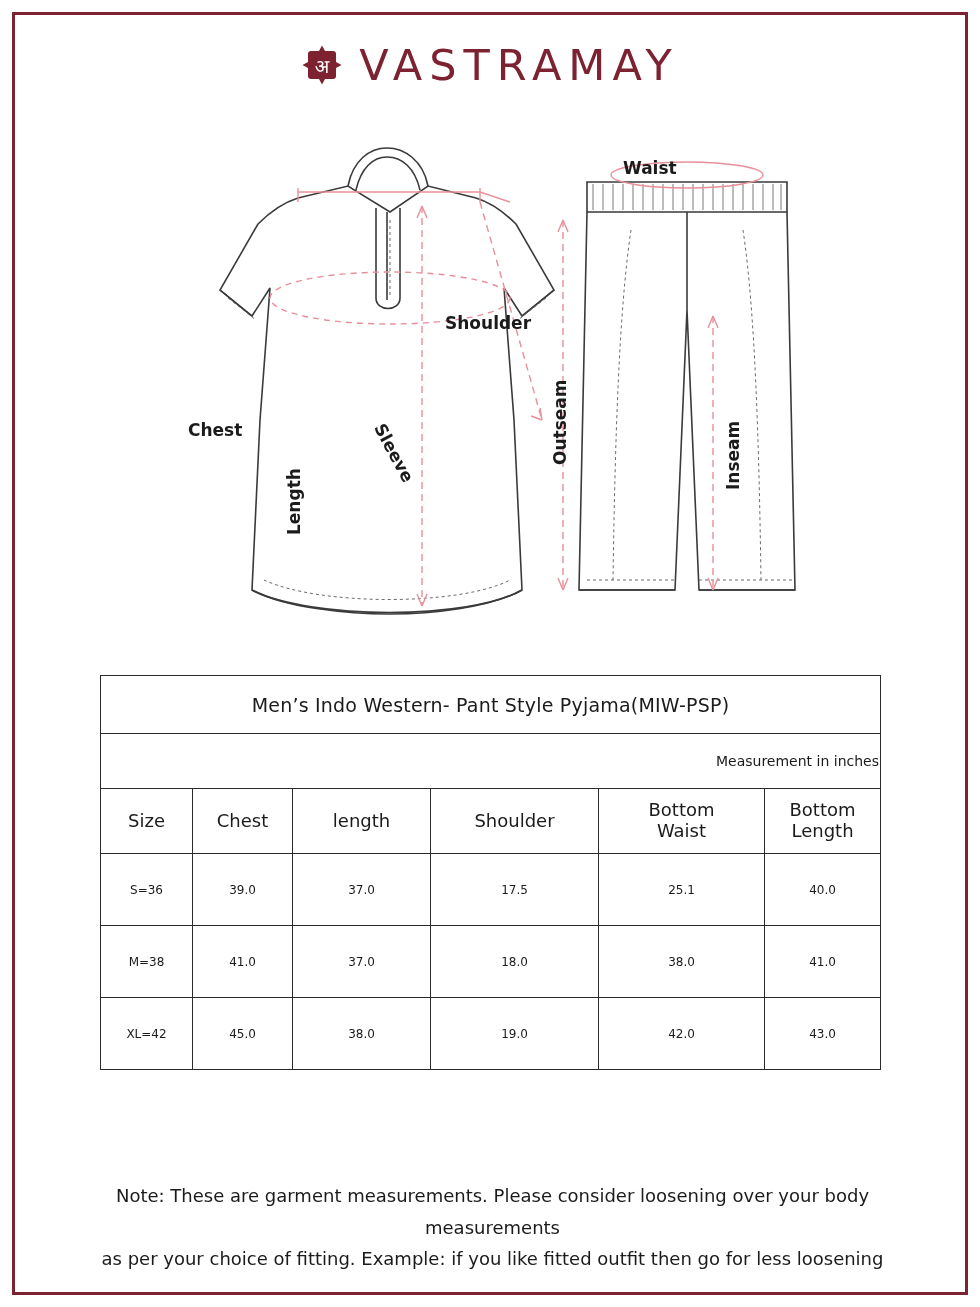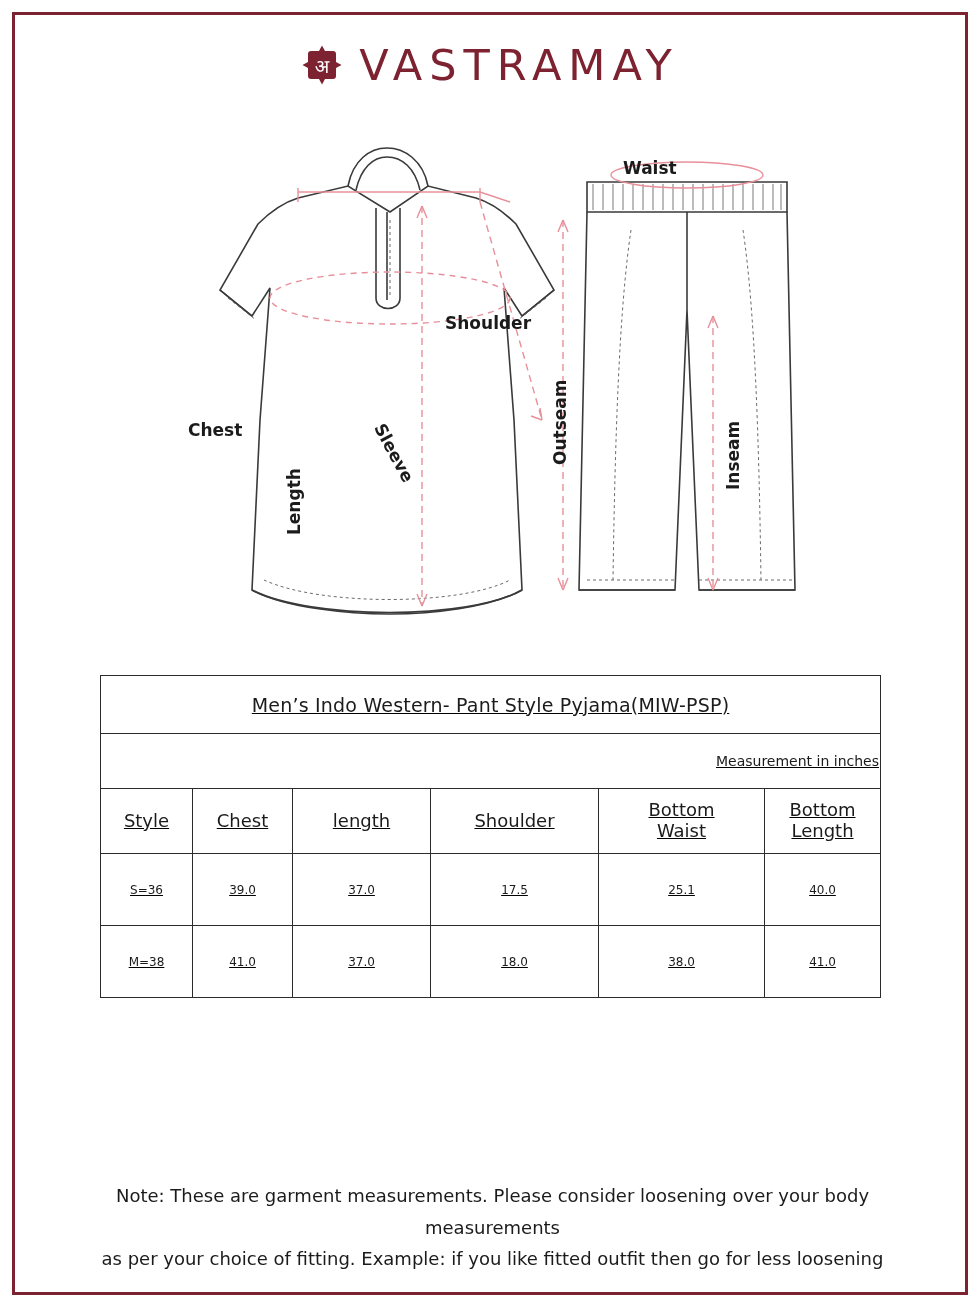--- a/index.html
+++ b/index.html
@@ -74,21 +74,20 @@
   }
 
   
   .size-table {
     position: absolute;
     left: 100px;
     top: 675px;
     width: 780px;
     border-collapse: collapse;
     table-layout: fixed;
-    text-decoration: underline;
   }
   .size-table td, .size-table th {
     border: 1px solid #2b2b2b;
     text-align: center;
     font-family: "DejaVu Sans", sans-serif;
     font-weight: 400;
     color: #1b1b1b;
   }
   .tbl-title td {
     font-size: 19px;
@@ -279,21 +278,21 @@
         <col class="col-blength">
     </colgroup>
     <tbody>
       <tr class="tbl-title">
         <td colspan="6">Men’s Indo Western- Pant Style Pyjama(MIW-PSP)</td>
       </tr>
       <tr class="tbl-sub">
         <td colspan="6">Measurement in inches</td>
       </tr>
       <tr class="tbl-head">
-        <td>Style</td>
+        <td>Size</td>
         <td>Chest</td>
         <td>length</td>
         <td>Shoulder</td>
         <td>
           <span>Bottom</span><br>
           <span>Waist</span>
         </td>
         <td>
           <span>Bottom</span><br>
           <span>Length</span>
@@ -309,20 +308,28 @@
         <td>40.0</td>
       </tr>
       <tr class="tbl-row">
         <td>M=38</td>
         <td>41.0</td>
         <td>37.0</td>
         <td>18.0</td>
         <td>38.0</td>
         <td>41.0</td>
       </tr>
+      <tr class="tbl-row">
+        <td>XL=42</td>
+        <td>45.0</td>
+        <td>38.0</td>
+        <td>19.0</td>
+        <td>42.0</td>
+        <td>43.0</td>
+      </tr>
     </tbody>
   </table>
 
   <div class="note">
     <span class="note-line">Note: These are garment measurements. Please consider loosening over your body measurements</span>
     <span class="note-line">as per your choice of fitting. Example: if you like fitted outfit then go for less loosening</span>
   </div>
 
 </div>
 

